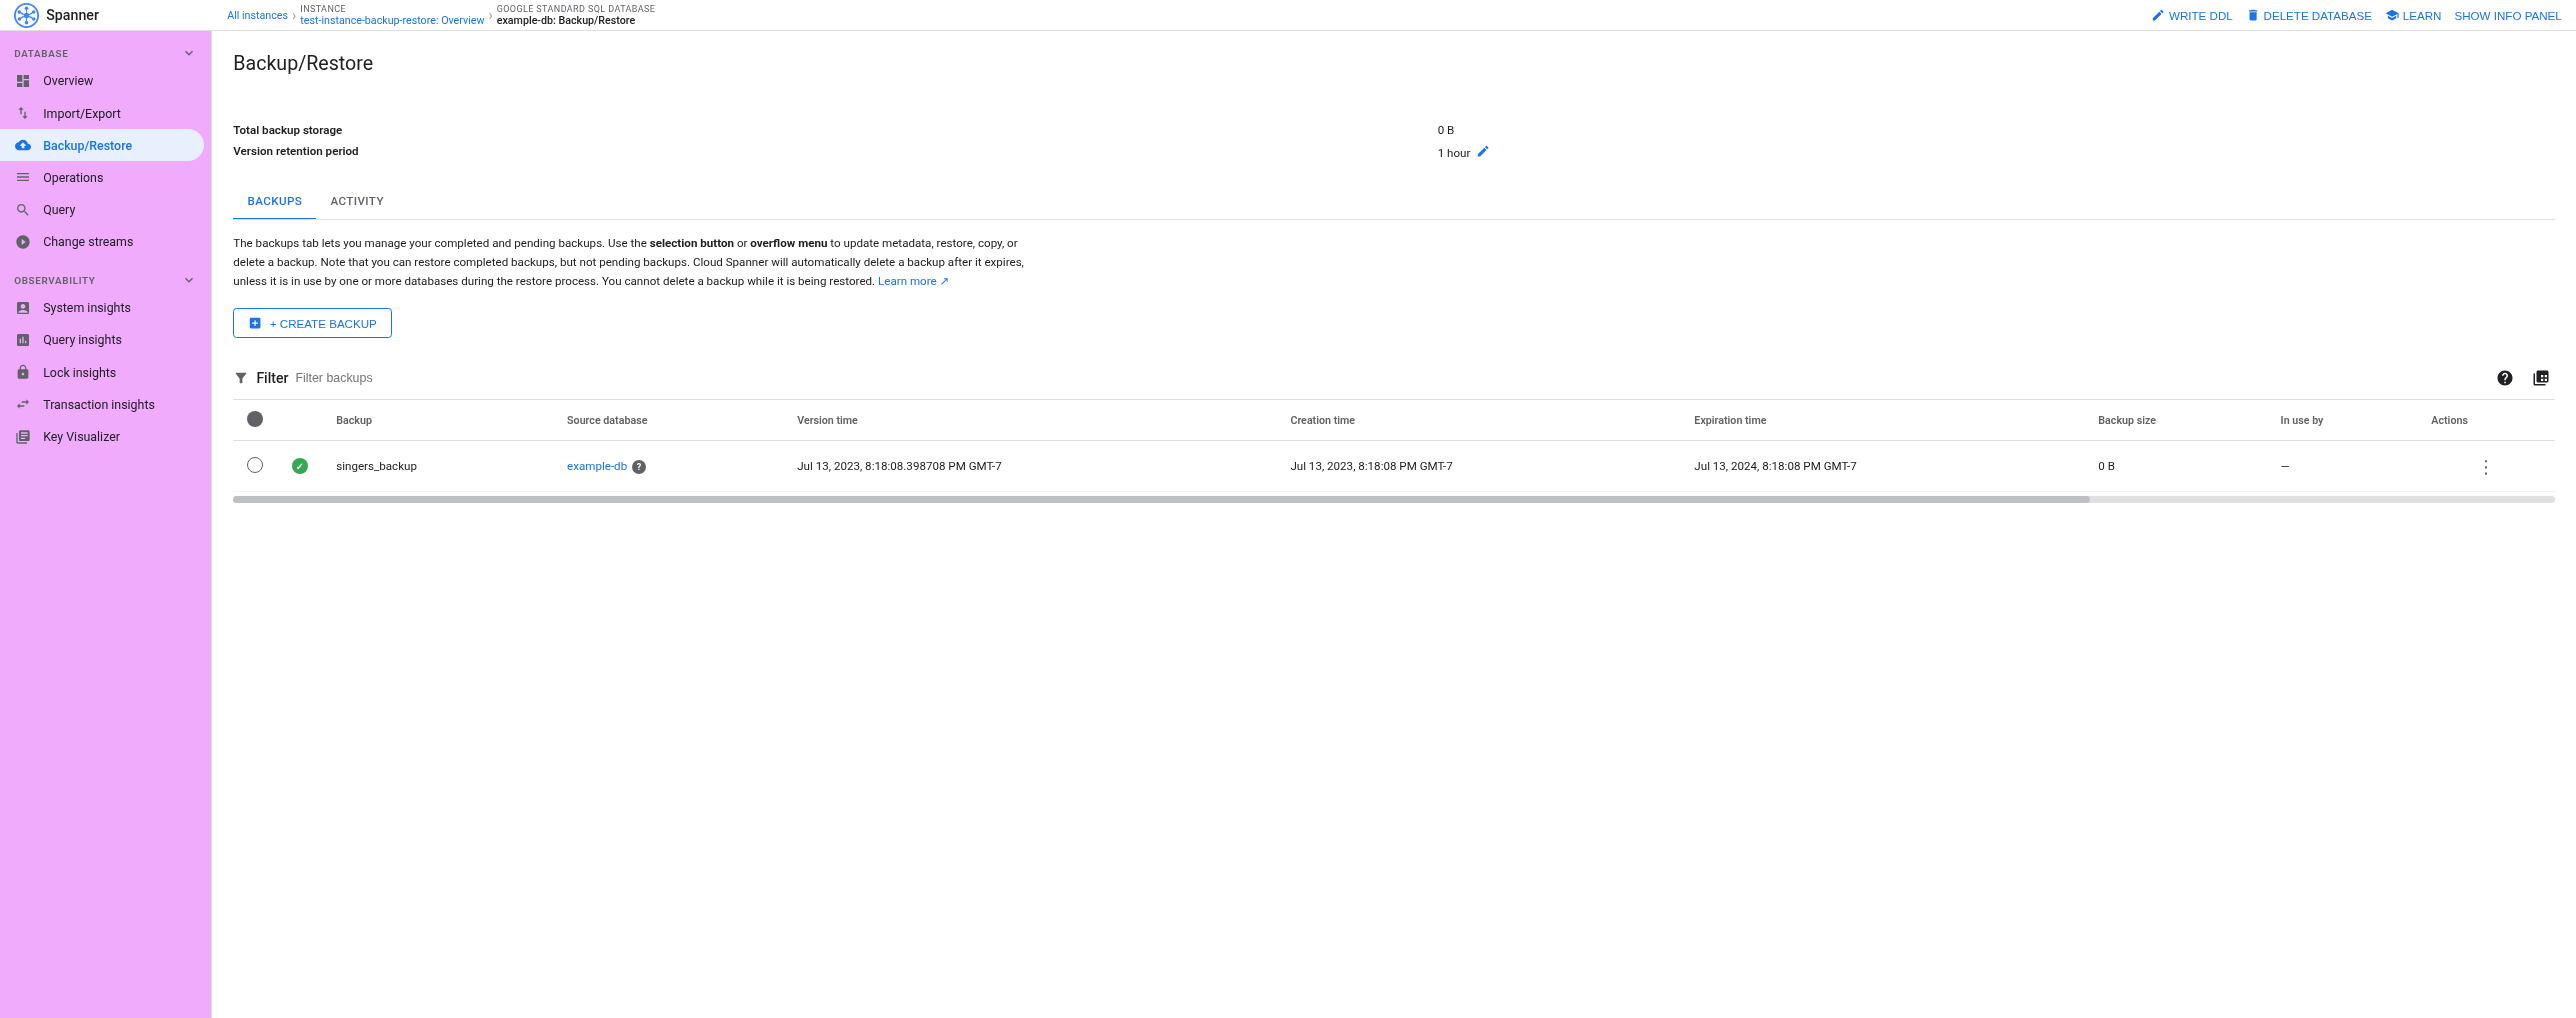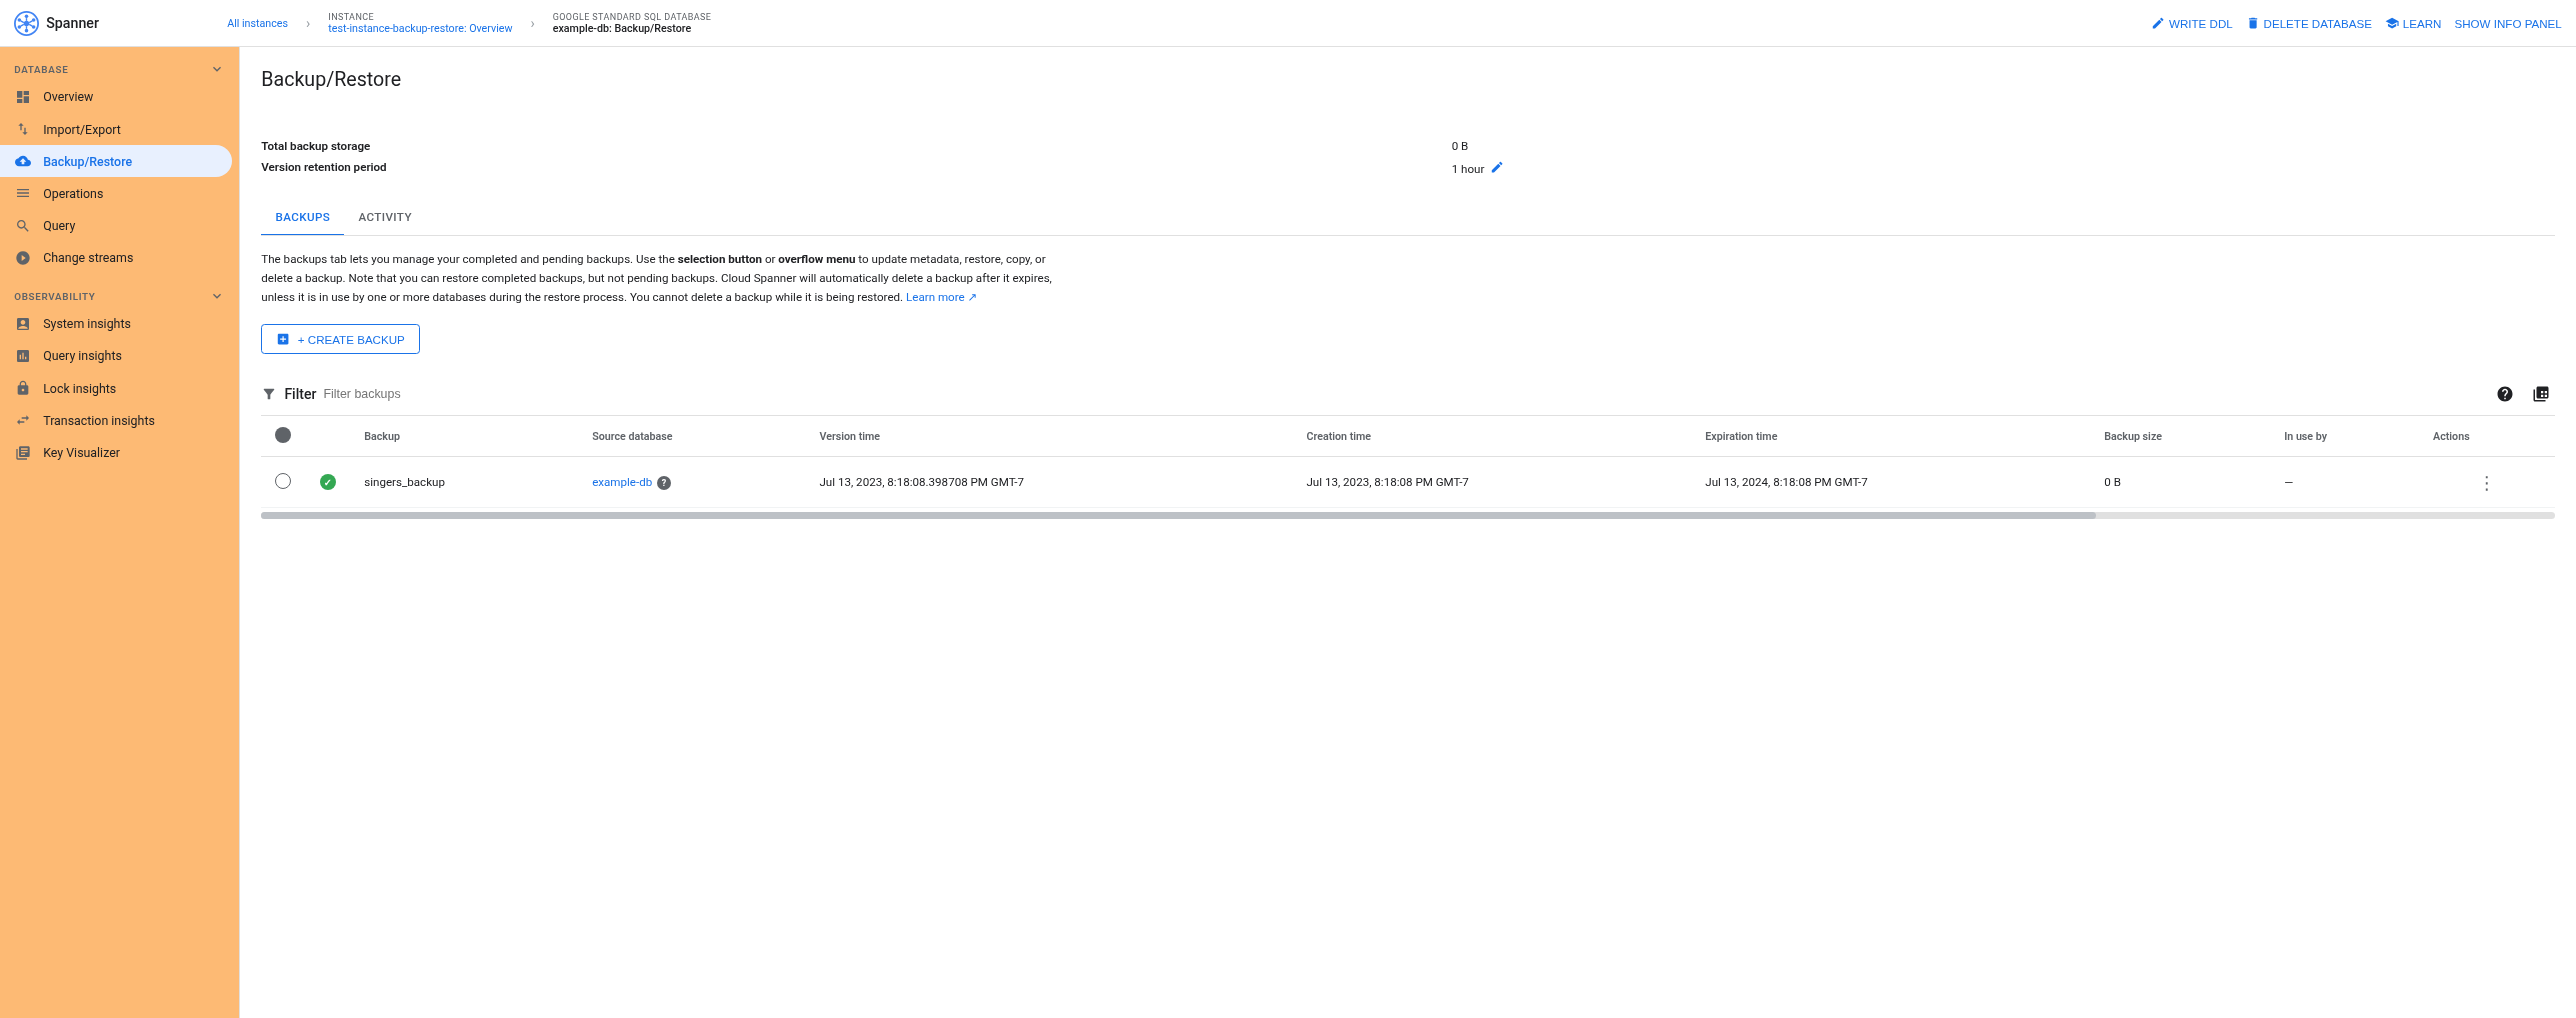--- a/index.html
+++ b/index.html
@@ -1,44 +1,44 @@
 <!DOCTYPE html>
 <html style="font-size:14.2px"><head>
   <meta charset="utf-8">
   <style>
     * { box-sizing: border-box; margin: 0; padding: 0; }
     body { font-family: 'Google Sans', Roboto, Arial, sans-serif; font-size: 12.4px; color: #202124; background: #fff; display: flex; flex-direction: column; height: 100vh; overflow: hidden; }
 
     
     .top-nav {
-      display: flex; align-items: center; height: 47px; border-bottom: 0.9px solid #e0e0e0;
+      display: flex; align-items: center; height: 31px; border-bottom: 0.9px solid #e0e0e0;
       padding: 0 14.2px; background: #fff; flex-shrink: 0;
     }
     .top-nav-logo { display: flex; align-items: center; gap: 7.1px; width: 213px; flex-shrink: 0; }
     .top-nav-logo svg { width: 25px; height: 25px; }
     .top-nav-logo-text { font-size: 14.2px; font-weight: 500; color: #202124; }
 
-    .breadcrumb { display: flex; align-items: center; gap: 18px; flex: 1; font-size: 10.7px; color: #5f6368; }
+    .breadcrumb { display: flex; align-items: center; gap: 4px; flex: 1; font-size: 10.7px; color: #5f6368; }
     .breadcrumb a { color: #1a73e8; text-decoration: none; }
     .breadcrumb .sep { color: #9aa0a6; font-size: 14.2px; }
     .breadcrumb .instance-label { font-size: 9px; color: #5f6368; text-transform: uppercase; letter-spacing: 0.4px; }
     .breadcrumb .instance-name { font-size: 10.7px; color: #1a73e8; }
     .breadcrumb .db-label { font-size: 9px; color: #5f6368; text-transform: uppercase; letter-spacing: 0.4px; }
     .breadcrumb .db-name { font-size: 10.7px; color: #202124; font-weight: 500; }
 
     .top-actions { display: flex; align-items: center; gap: 13px; }
     .top-action-btn { display: flex; align-items: center; gap: 3.6px; color: #1a73e8; font-size: 11.6px; font-weight: 500; cursor: pointer; text-decoration: none; background: none; border: none; padding: 0; }
     .top-action-btn.delete { color: #1a73e8; }
     .top-action-btn.show-info { color: #1a73e8; }
 
     
     .main-layout { display: flex; flex: 1; overflow: hidden; }
 
     
-    .sidebar { width: 240px; flex-shrink: 0; border-right: 0.9px solid #e0e0e0; overflow-y: auto; background: #fdba74; }
+    .sidebar { width: 212px; flex-shrink: 0; border-right: 0.9px solid #e0e0e0; overflow-y: auto; background: #f0abfc; }
     .sidebar-section-label { font-size: 9.8px; font-weight: 600; color: #5f6368; padding: 14.2px 14.2px 3.6px 14.2px; text-transform: uppercase; letter-spacing: 0.7px; display: flex; align-items: center; justify-content: space-between; }
     .sidebar-item { display: flex; align-items: center; gap: 11px; padding: 7.1px 14.2px; cursor: pointer; font-size: 12.4px; color: #202124; border-radius: 0 18px 18px 0; margin-right: 7.1px; }
     .sidebar-item.active { background: #e8f0fe; color: #1a73e8; font-weight: 500; }
     .sidebar-item.active .sidebar-icon { color: #1a73e8; }
     .sidebar-icon { width: 18px; height: 18px; display: flex; align-items: center; justify-content: center; color: #5f6368; flex-shrink: 0; }
 
     
     .content { flex: 1; overflow-y: auto; padding: 21.3px; background: #fff; }
     .page-title { font-size: 19.6px; font-weight: 400; color: #202124; margin-bottom: 18px; }
 

